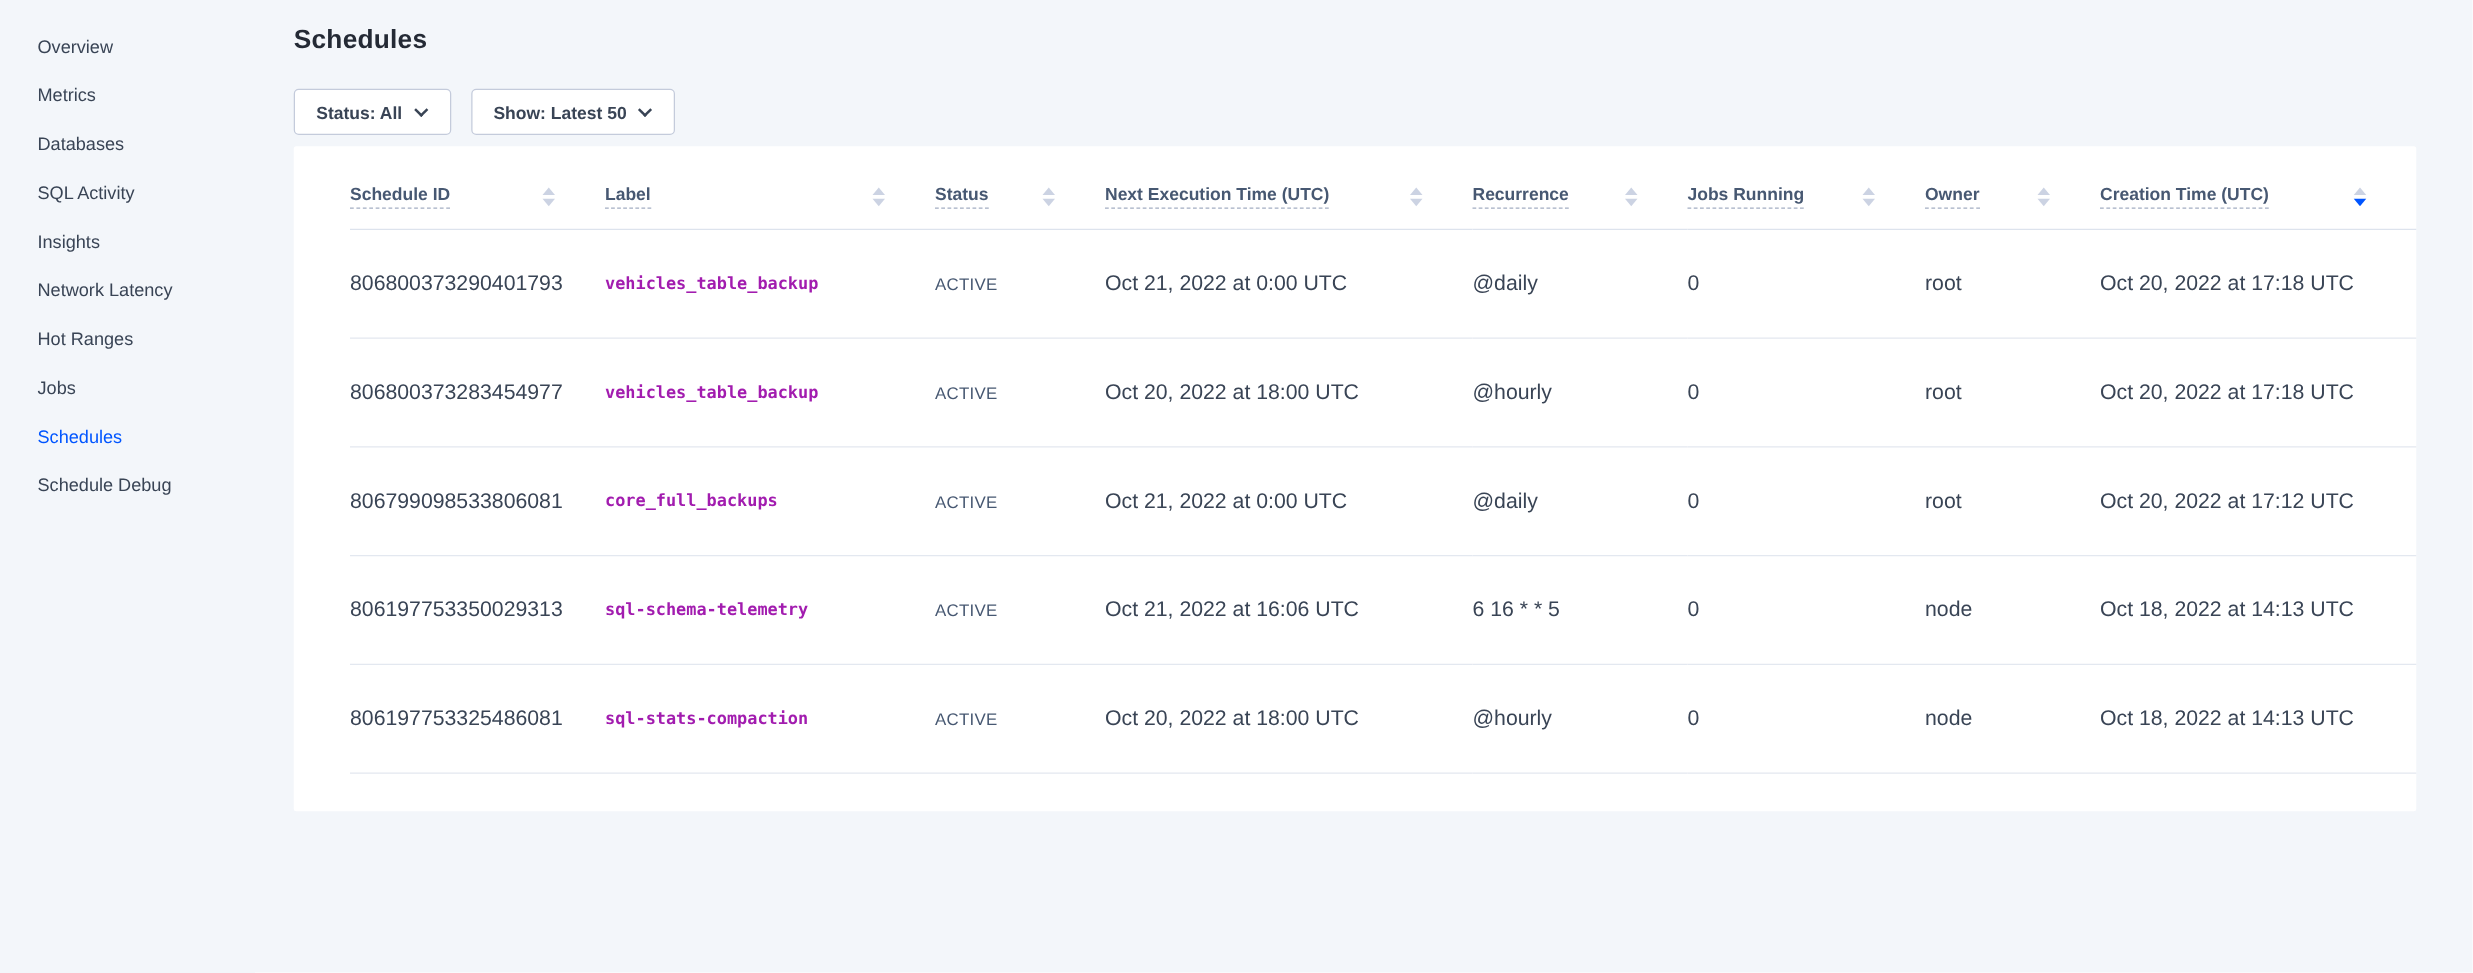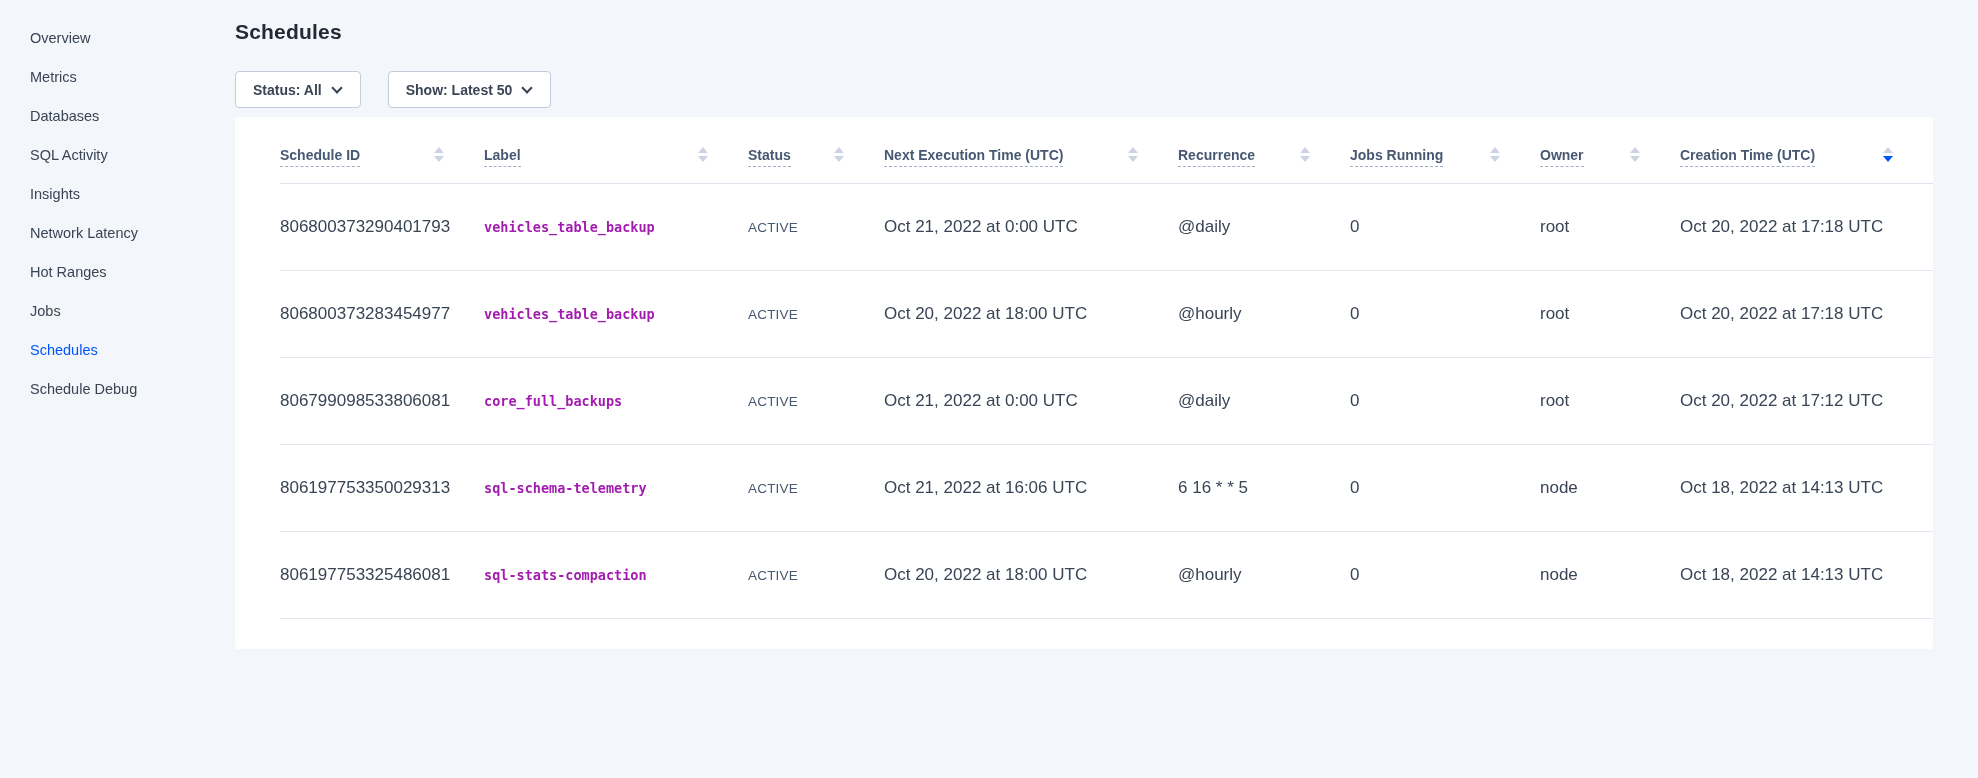--- a/index.html
+++ b/index.html
@@ -19,21 +19,21 @@
   .nav-item {
     font-size:14.5px; color:#394455; margin-bottom:19px;
     line-height:20px; cursor:pointer; white-space:nowrap;
   }
   .nav-item.active { color:#0055ff; }
 
   
   .content { flex:1; padding:20px 45px 0 0; }
   .page-title { font-size:21px; font-weight:700; color:#242a35; letter-spacing:.2px; }
 
-  .filters { display:flex; gap:27px; margin-top:27px; }
+  .filters { display:flex; gap:16px; margin-top:27px; }
   .dropdown {
     display:inline-flex; align-items:center; height:37px;
     background:#ffffff; border:1px solid #c4cbdb; border-radius:4px;
     padding:0 17px; font-family:inherit; font-size:14px; font-weight:700;
     color:#394455; cursor:pointer;
   }
   .chevron {
     width:8px; height:8px; display:inline-block; margin:-4px 2px 0 11px;
     border-right:2px solid #394455; border-bottom:2px solid #394455;
     transform:rotate(45deg);
@@ -53,21 +53,21 @@
   col.c-next_execution { width:294px; }
   col.c-recurrence { width:172px; }
   col.c-jobs_running { width:190px; }
   col.c-owner { width:140px; }
   col.c-creation_time { width:auto; }
 
   thead th {
     padding:30px 40px 16px 0; text-align:left; vertical-align:middle;
     border-bottom:1px solid #dde3ed; cursor:pointer;
   }
-  .th-wrap { display:flex; align-items:flex-start; justify-content:space-between; }
+  .th-wrap { display:flex; align-items:center; justify-content:space-between; }
   .col-label {
     font-size:14px; font-weight:700; color:#475872;
     border-bottom:1px dashed #a3adc2; padding-bottom:3px; white-space:nowrap;
   }
   .sort-icon { display:inline-flex; flex-direction:column; gap:3px; margin-left:12px; }
   .sort-icon i { display:block; width:0; height:0;
     border-left:5px solid transparent; border-right:5px solid transparent; }
   .sort-icon .tri-up   { border-bottom:6px solid #ccd3e3; }
   .sort-icon .tri-down { border-top:6px solid #ccd3e3; }
   .sort-icon.desc .tri-down { border-top-color:#0055ff; }

